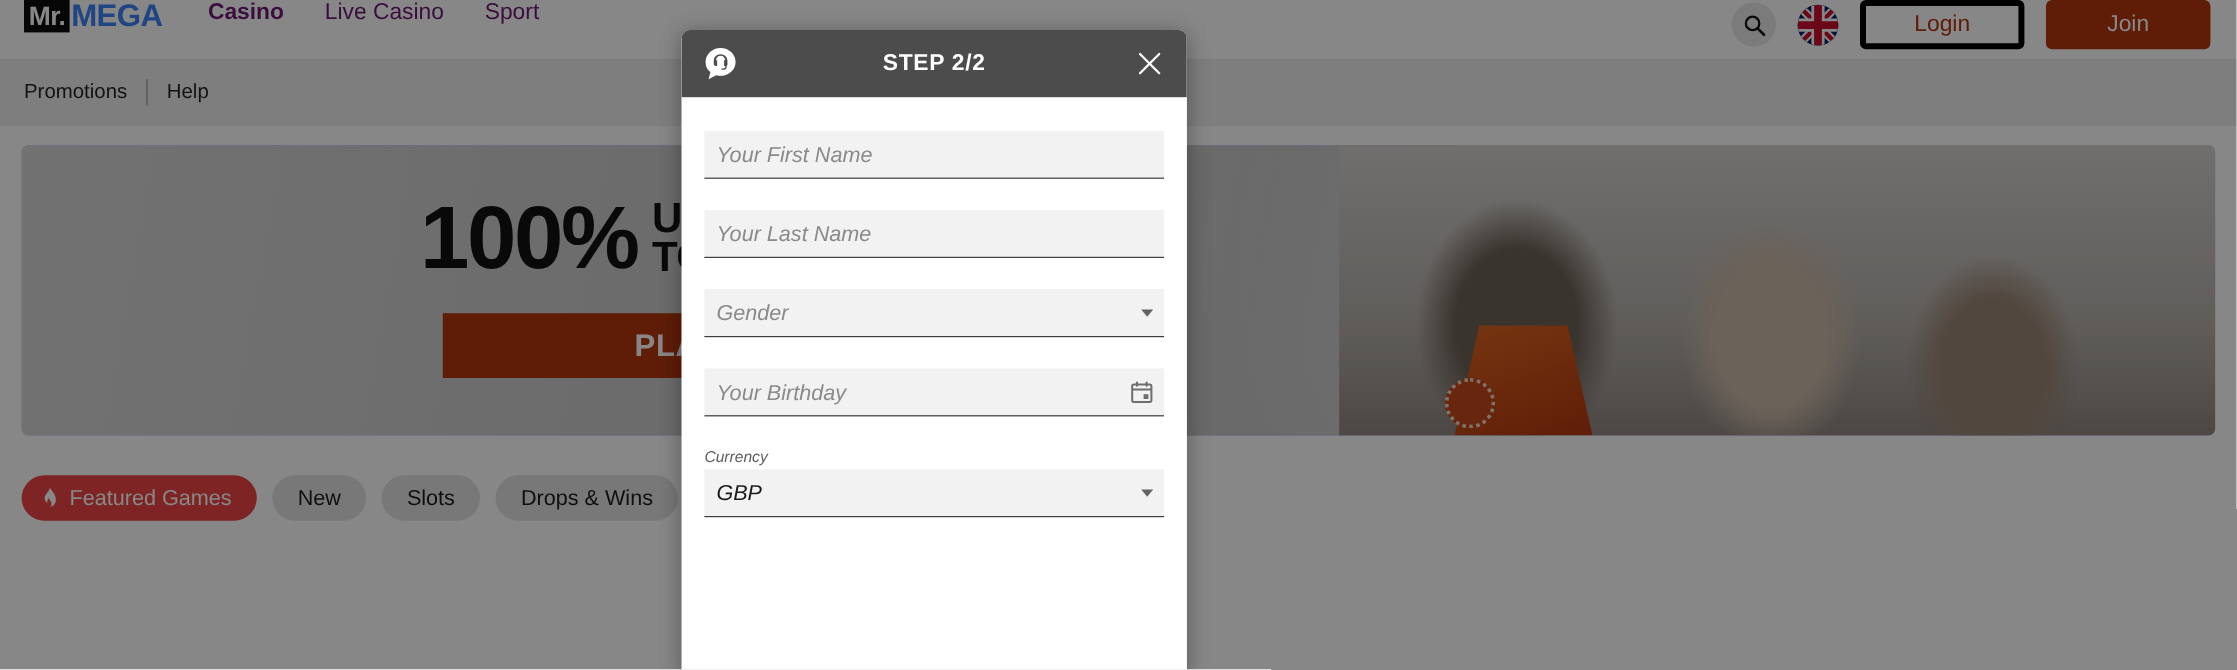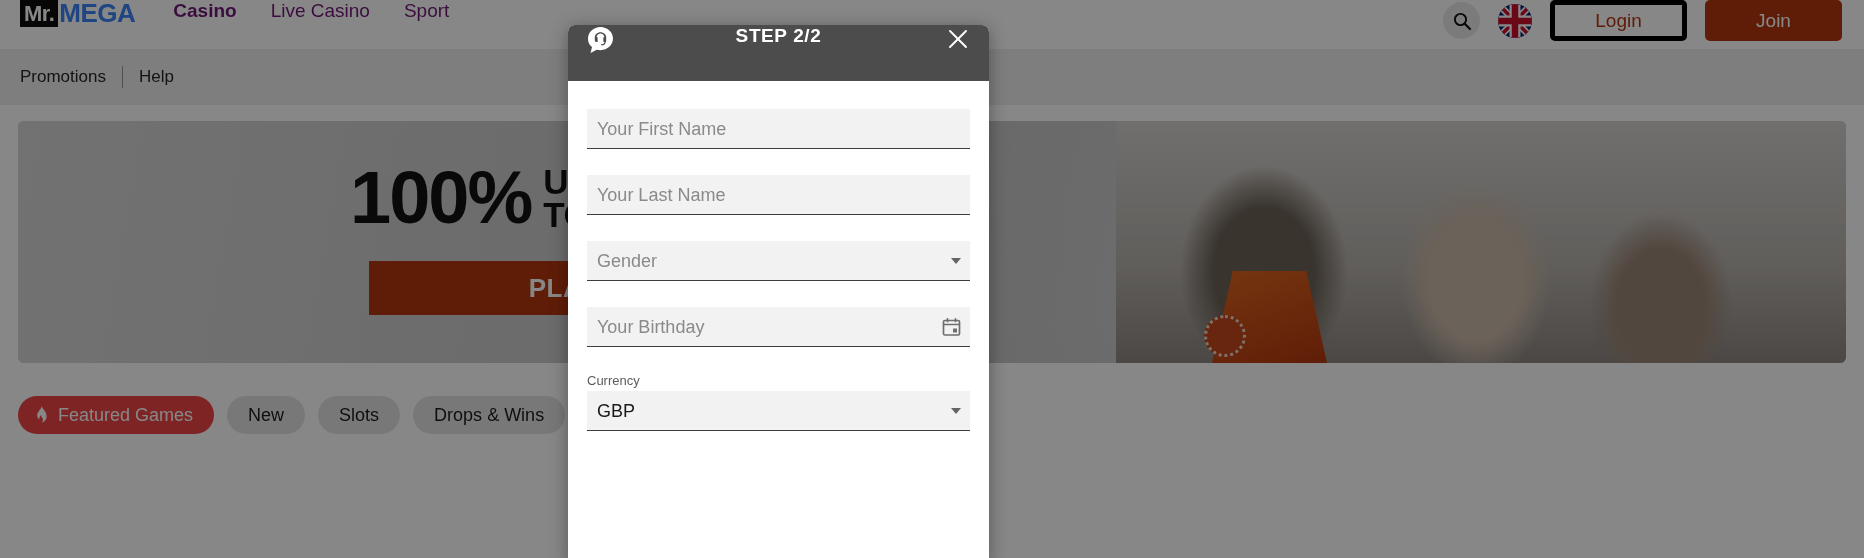--- a/index.html
+++ b/index.html
@@ -130,39 +130,39 @@
 
   
   .modal {
     position:absolute; left:568px; top:25px; width:421px; height:540px;
     z-index:50; background:#ffffff;
     border-radius:7px 7px 0 0; overflow:hidden;
     box-shadow:0 3px 18px rgba(0,0,0,.35);
     display:flex; flex-direction:column;
   }
   .modal-head {
-    height:56px; background:#4c4c4c; display:flex; align-items:flex-start;
+    height:56px; background:#4c4c4c; display:flex; align-items:center;
     padding:0 17px; flex:0 0 auto; position:relative;
   }
   .support-icon { width:31px; height:31px; display:flex; align-items:center; }
   .modal-title {
     position:absolute; left:0; right:0; text-align:center;
     color:#ffffff; font-size:19px; font-weight:bold; letter-spacing:0.6px;
     pointer-events:none;
   }
   .modal-close {
     margin-left:auto; width:28px; height:28px; cursor:pointer;
     display:flex; align-items:center; justify-content:center; z-index:2;
   }
 
   .modal-body {
     padding:28px 19px 0 19px; flex:1 1 auto; background:#ffffff;
   }
 
-  .field { margin-bottom:26px; }
+  .field { margin-bottom:26px;font-style:italic; }
   .field-label {
     font-size:13px; color:#5c5c5c; margin-bottom:3px; display:block;
   }
   .field-box {
     position:relative; height:40px; background:#f2f2f2;
     border-bottom:1.5px solid #3d3d3d; display:flex; align-items:center;
     padding:0 10px; cursor:text;
   }
   .field-box.select { cursor:pointer; }
   .field-text {

